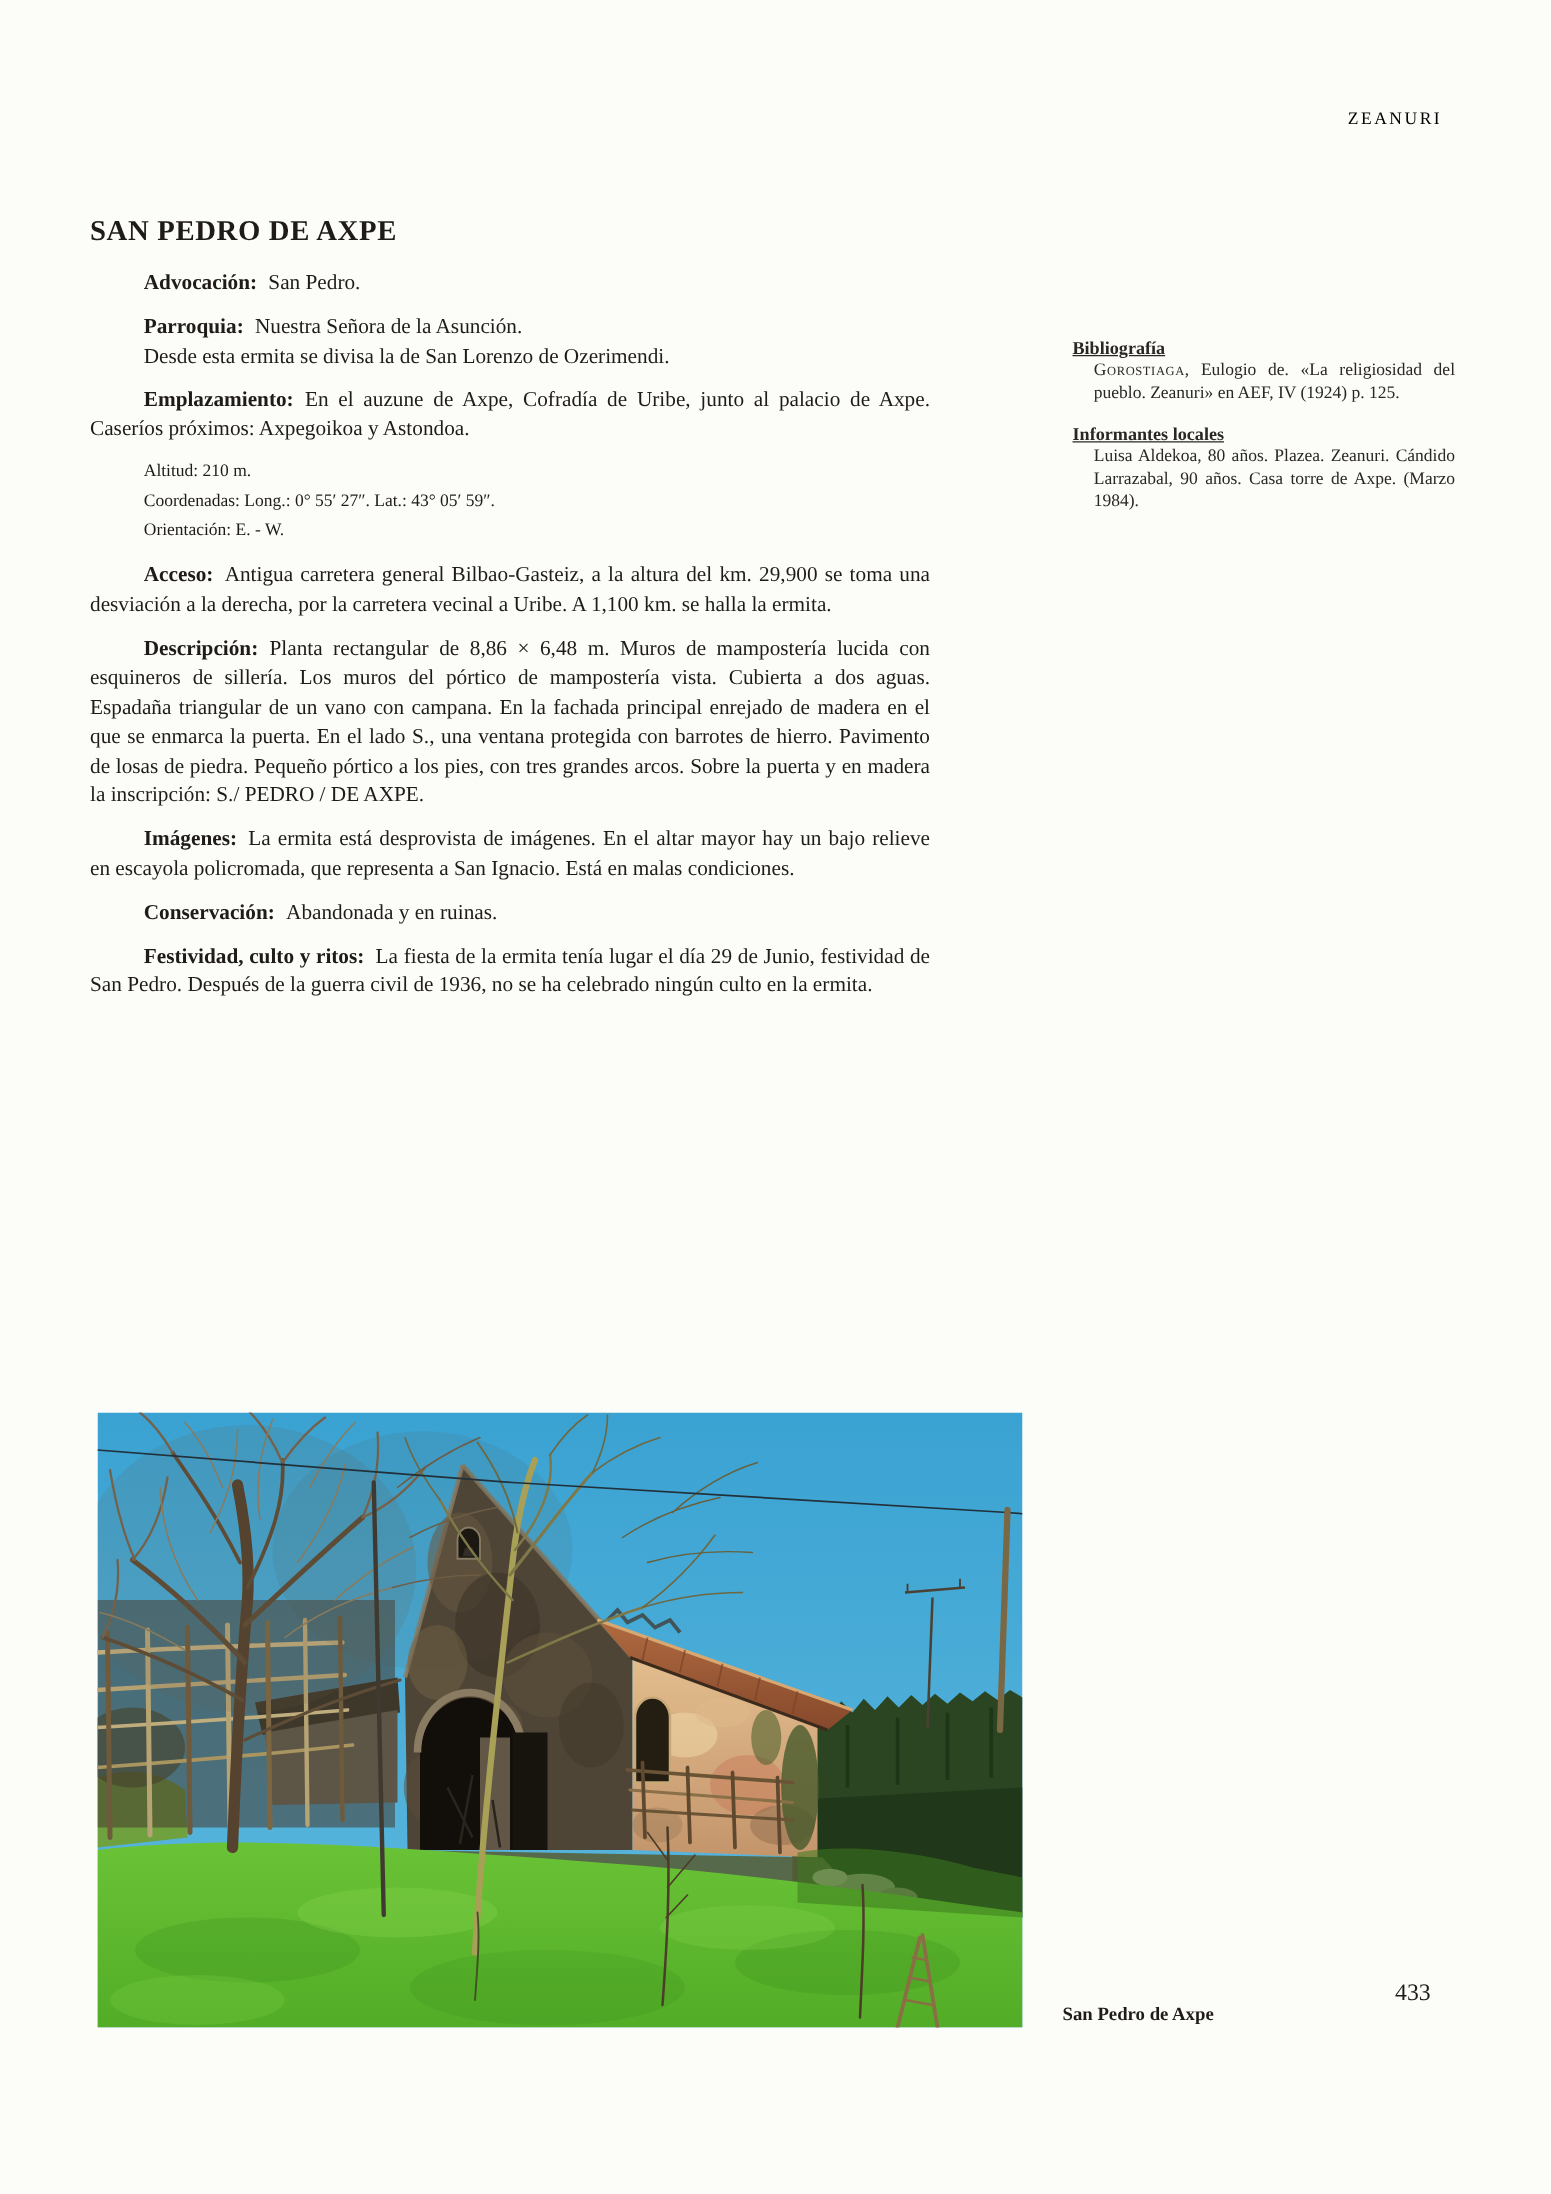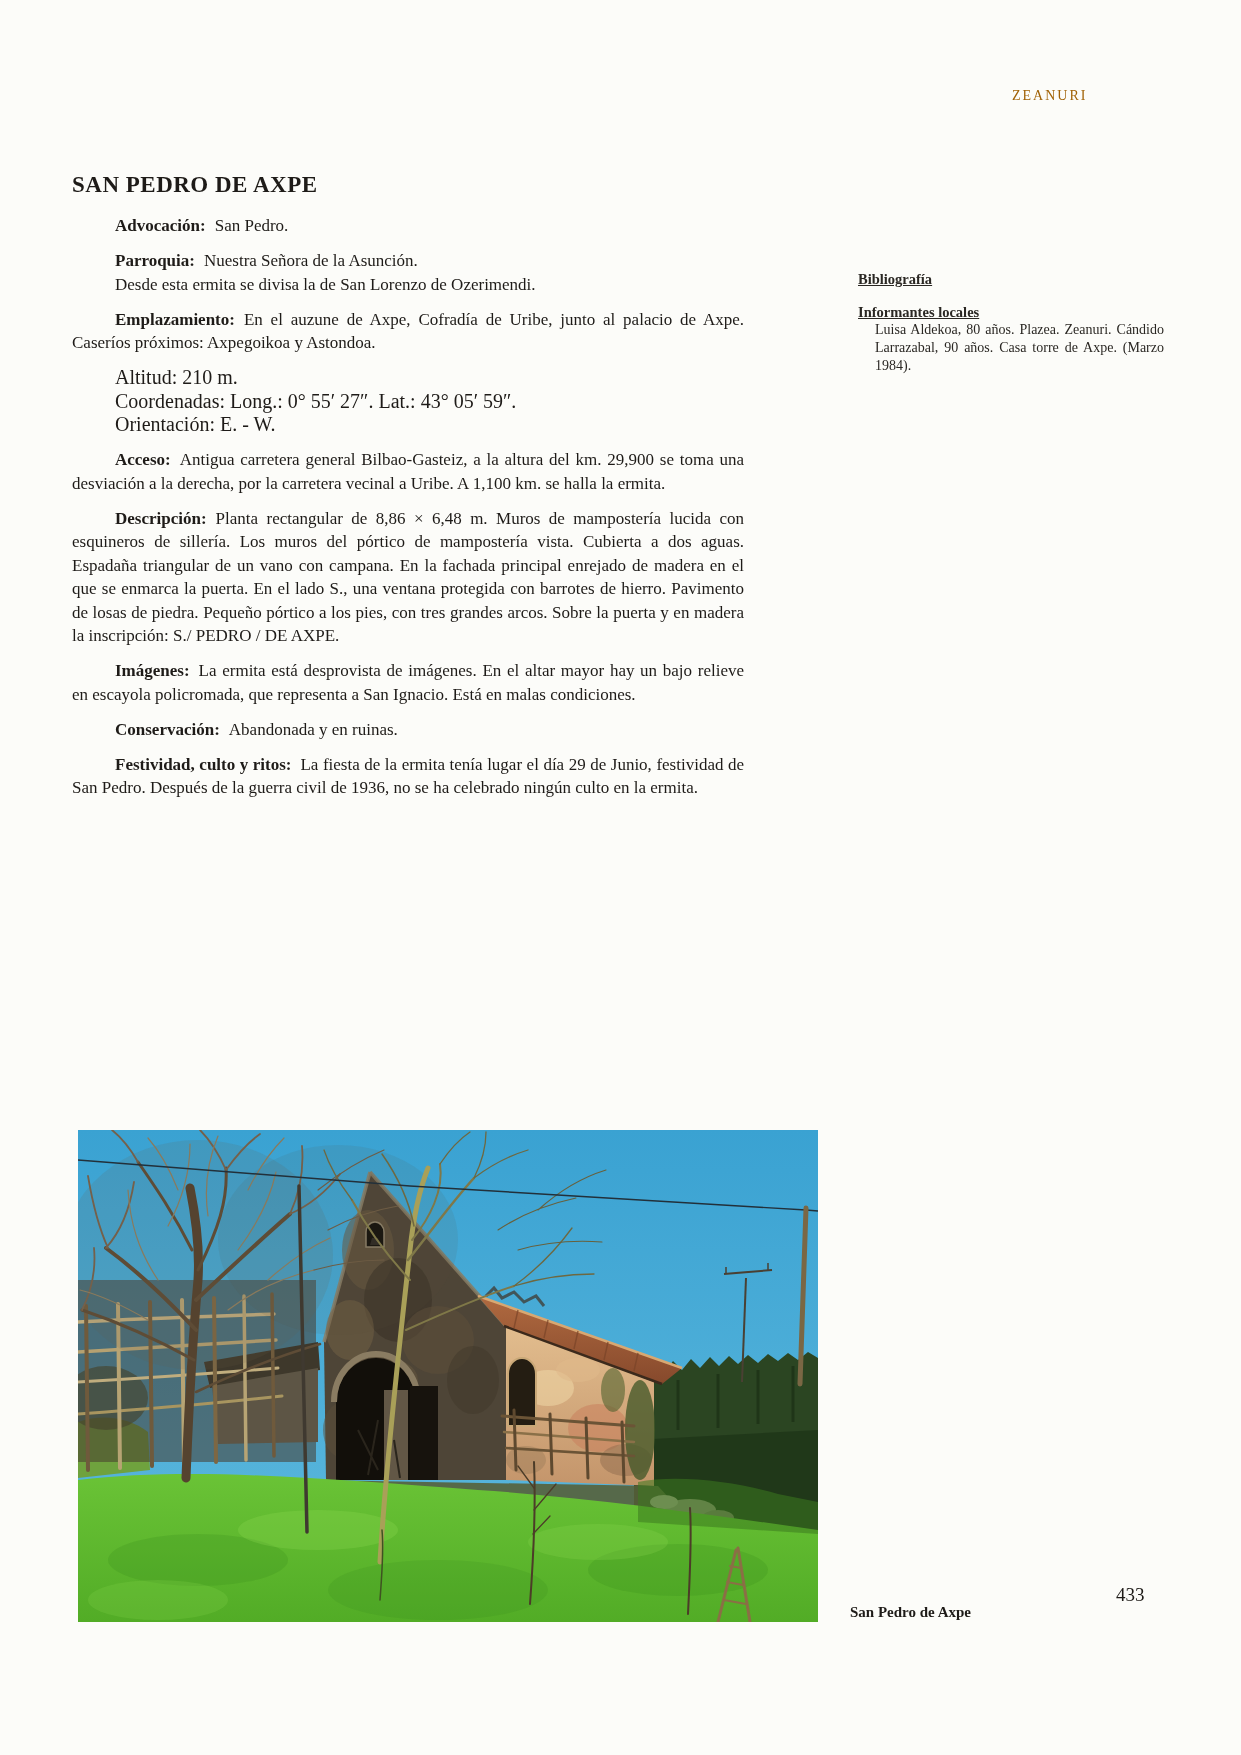--- a/index.html
+++ b/index.html
@@ -3,34 +3,34 @@
 <meta charset="utf-8">
 <style>
   html,body{margin:0;padding:0;background:#9a9a9a;}
   .page{
     position:relative;width:1241px;height:1755px;margin:0 auto;
     background:#fcfcf9;color:#1e1b18;
     font-family:"Liberation Serif", serif;
     overflow:hidden;
   }
   .running-head{
-    position:absolute;top:88px;left:1012px;width:100px;
-    font-size:14px;letter-spacing:2px;color:#a16207;text-align:left;
+    position:absolute;top:88px;left:1066px;width:100px;
+    font-size:14px;letter-spacing:2px;color:#000000;text-align:center;
   }
   .main-col{position:absolute;left:72px;top:172px;width:672px;}
   .title{font-size:23px;font-weight:bold;letter-spacing:.5px;line-height:26px;}
   .status{font-size:17px;line-height:24px;margin-top:2px;}
   .body-text{margin-top:16px;}
   .para{
     font-size:17px;line-height:23.5px;text-align:justify;
     margin:0 0 11.5px 0;text-indent:43px;
   }
   .para b{margin-right:9px;}
   .para.cont{margin-top:-11.5px;}
-  .tech-block{margin:0 0 11.5px 43px;font-size:20px;line-height:23.5px;}
+  .tech-block{margin:0 0 11.5px 43px;font-size:14px;line-height:23.5px;}
   .sidebar{position:absolute;left:858px;top:270px;width:306px;font-size:14px;line-height:18px;color:#2a2723;}
   .sb-heading{font-weight:bold;font-size:14.5px;line-height:18px;text-decoration:underline;}
   .sb-entry{margin-left:17px;text-align:justify;}
   .sb-gap{height:15px;}
   .smallcaps{font-variant:small-caps;letter-spacing:.5px;}
   .photo-frame{position:absolute;left:78px;top:1130px;width:740px;height:492px;}
   .photo-frame svg{display:block;width:740px;height:492px;}
   .photo-caption{position:absolute;left:850px;top:1604px;font-size:15px;font-weight:bold;}
   .page-number{position:absolute;left:1116px;top:1584px;font-size:19px;}
 </style>
@@ -59,20 +59,21 @@
       <p class="para"><b>Acceso:</b><span>Antigua carretera general Bilbao-Gasteiz, a la altura del km. 29,900 se toma una desviación a la derecha, por la carretera vecinal a Uribe. A 1,100 km. se halla la ermita.</span></p>
       <p class="para"><b>Descripción:</b><span>Planta rectangular de 8,86 × 6,48 m. Muros de mampostería lucida con esquineros de sillería. Los muros del pórtico de mampostería vista. Cubierta a dos aguas. Espadaña triangular de un vano con campana. En la fachada principal enrejado de madera en el que se enmarca la puerta. En el lado S., una ventana protegida con barrotes de hierro. Pavimento de losas de piedra. Pequeño pórtico a los pies, con tres grandes arcos. Sobre la puerta y en madera la inscripción: S./ PEDRO / DE AXPE.</span></p>
       <p class="para"><b>Imágenes:</b><span>La ermita está desprovista de imágenes. En el altar mayor hay un bajo relieve en escayola policromada, que representa a San Ignacio. Está en malas condiciones.</span></p>
       <p class="para"><b>Conservación:</b><span>Abandonada y en ruinas.</span></p>
       <p class="para"><b>Festividad, culto y ritos:</b><span>La fiesta de la ermita tenía lugar el día 29 de Junio, festividad de San Pedro. Después de la guerra civil de 1936, no se ha celebrado ningún culto en la ermita.</span></p>
     </div>
   </div>
 
   <div class="sidebar">
     <div class="sb-heading">Bibliografía</div>
+    <div class="sb-entry"><span class="smallcaps">Gorostiaga</span><span>, Eulogio de. «La religiosidad del pueblo. Zeanuri» en AEF, IV (1924) p. 125.</span></div>
     <div class="sb-gap"></div>
     <div class="sb-heading">Informantes locales</div>
     <div class="sb-entry">Luisa Aldekoa, 80 años. Plazea. Zeanuri. Cándido Larrazabal, 90 años. Casa torre de Axpe. (Marzo 1984).</div>
   </div>
 
   <div class="photo-frame">
     <svg viewBox="0 0 740 492" xmlns="http://www.w3.org/2000/svg" role="img">
       <defs>
         <linearGradient id="skyGrad" x1="0" y1="0" x2="0" y2="1">
           <stop offset="0" stop-color="#3aa2d2"></stop>

